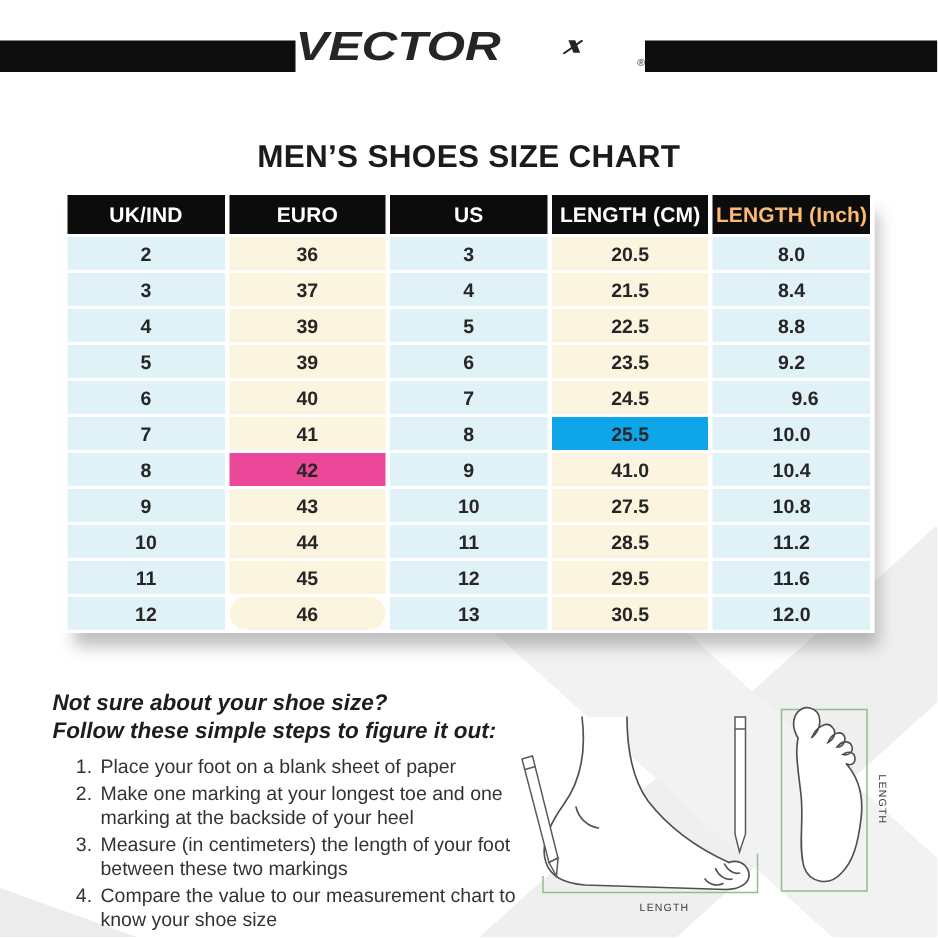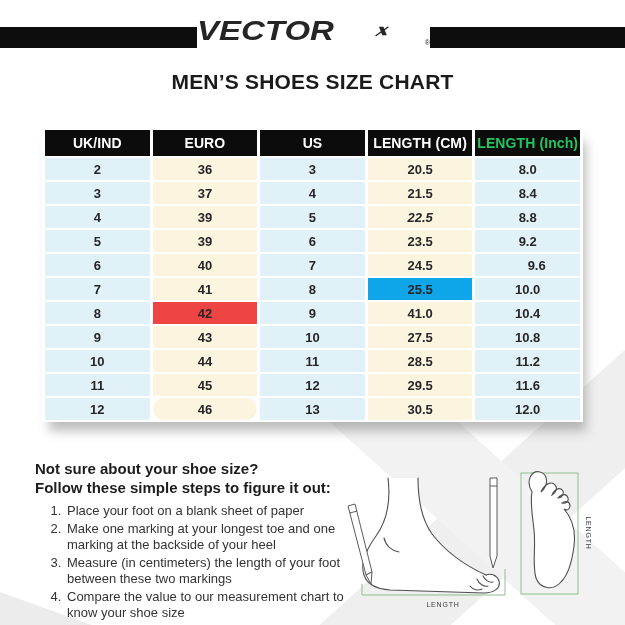--- a/index.html
+++ b/index.html
@@ -22,36 +22,36 @@
   .band-left{left:0;width:197px;}
   .band-right{left:430px;right:0;}
   .logo{position:absolute;left:197px;width:233px;top:13px;height:36px;z-index:2;
         display:flex;align-items:center;justify-content:center;gap:36px;}
   .logo-text{font-style:italic;font-weight:bold;font-size:33px;color:#252525;
              letter-spacing:0px;transform:scaleY(0.82);white-space:nowrap;}
   .logo-x{width:44px;height:32px;margin-left:5px;}
   .reg{font-size:7px;color:#2a2a2a;align-self:flex-end;margin-bottom:3px;}
 
   
-  .title{position:absolute;top:70px;left:0;width:625px;text-align:center;margin:0;
+  .title{position:absolute;top:93px;left:0;width:625px;text-align:center;margin:0;
          font-size:21px;font-weight:bold;color:#1b1b1b;letter-spacing:0.2px;z-index:2;}
 
   
   .table-wrap{position:absolute;left:42px;top:128px;width:541px;z-index:2;background:#fff;
               box-shadow:5px 11px 10px -2px rgba(110,110,110,0.45);}
   table.size-table{width:100%;border-collapse:separate;border-spacing:3px 2px;background:#fff;}
   table.size-table th{
       color:#fff;font-size:14px;font-weight:bold;height:24px;text-align:center;
       width:20%;letter-spacing:0.1px;}
   table.size-table td{
       text-align:center;font-size:13px;font-weight:bold;color:#262626;height:20px;}
 
   
   .instructions{position:absolute;left:35px;top:460px;width:332px;z-index:2;}
-  .q{font-weight:bold;font-size:15px;line-height:1.25;color:#1d1d1d;}
+  .q{font-weight:bold;font-size:15px;line-height:1.25;color:#1d1d1d;font-style:italic;}
   ol.steps{margin:5px 0 0 0;padding-left:30px;font-size:13px;line-height:1.2;color:#333;}
   ol.steps li{margin-bottom:3px;padding-left:2px;}
 
   
   .diag{position:absolute;z-index:2;}
   .diag-side{left:346px;top:476px;width:168px;height:140px;}
   .diag-top{left:508px;top:466px;width:100px;height:156px;}
   .len-label{font-size:7px;letter-spacing:0.8px;fill:#3c3c3c;font-family:"Liberation Sans",sans-serif;}
 </style>
 </head>
@@ -77,21 +77,21 @@
   <h1 class="title">MEN’S SHOES SIZE CHART</h1>
 
   <div class="table-wrap">
     <table class="size-table">
       <thead>
         <tr id="thead-row">
             <th style="background: rgb(12, 12, 12); color: rgb(255, 255, 255); margin-left: 14px;">UK/IND</th>
             <th style="background: rgb(12, 12, 12); color: rgb(255, 255, 255);">EURO</th>
             <th style="background: rgb(12, 12, 12); color: rgb(255, 255, 255);">US</th>
             <th style="background: rgb(12, 12, 12); color: rgb(255, 255, 255);">LENGTH (CM)</th>
-            <th style="background: rgb(12, 12, 12); color: #22c55e;">LENGTH (Inch)</th>
+            <th style="background: rgb(12, 12, 12); color: #fdba74;">LENGTH (Inch)</th>
           </tr>
       </thead>
       <tbody id="tbody">
           <tr>
             <td style="background: rgb(224, 242, 248);">2</td>
             <td style="background: rgb(251, 245, 224);">36</td>
             <td style="background: rgb(224, 242, 248);">3</td>
             <td style="background: rgb(251, 245, 224);">20.5</td>
             <td style="background: rgb(224, 242, 248);">8.0</td>
           </tr>
@@ -99,21 +99,21 @@
             <td style="background: rgb(224, 242, 248);">3</td>
             <td style="background: rgb(251, 245, 224);">37</td>
             <td style="background: rgb(224, 242, 248);">4</td>
             <td style="background: rgb(251, 245, 224);">21.5</td>
             <td style="background: rgb(224, 242, 248);">8.4</td>
           </tr>
           <tr>
             <td style="background: rgb(224, 242, 248);">4</td>
             <td style="background: rgb(251, 245, 224);">39</td>
             <td style="background: rgb(224, 242, 248);">5</td>
-            <td style="background: rgb(251, 245, 224); font-style: italic;">22.5</td>
+            <td style="background: rgb(251, 245, 224);">22.5</td>
             <td style="background: rgb(224, 242, 248);">8.8</td>
           </tr>
           <tr>
             <td style="background: rgb(224, 242, 248);">5</td>
             <td style="background: rgb(251, 245, 224);">39</td>
             <td style="background: rgb(224, 242, 248);">6</td>
             <td style="background: rgb(251, 245, 224);">23.5</td>
             <td style="background: rgb(224, 242, 248);">9.2</td>
           </tr>
           <tr>
@@ -125,21 +125,21 @@
           </tr>
           <tr>
             <td style="background: rgb(224, 242, 248);">7</td>
             <td style="background: rgb(251, 245, 224);">41</td>
             <td style="background: rgb(224, 242, 248);">8</td>
             <td style="background: #0ea5e9;">25.5</td>
             <td style="background: rgb(224, 242, 248);">10.0</td>
           </tr>
           <tr>
             <td style="background: rgb(224, 242, 248);">8</td>
-            <td style="background: #ef4444;">42</td>
+            <td style="background: #ec4899;">42</td>
             <td style="background: rgb(224, 242, 248);">9</td>
             <td style="background: rgb(251, 245, 224);">41.0</td>
             <td style="background: rgb(224, 242, 248);">10.4</td>
           </tr>
           <tr>
             <td style="background: rgb(224, 242, 248);">9</td>
             <td style="background: rgb(251, 245, 224);">43</td>
             <td style="background: rgb(224, 242, 248);">10</td>
             <td style="background: rgb(251, 245, 224);">27.5</td>
             <td style="background: rgb(224, 242, 248);">10.8</td>

